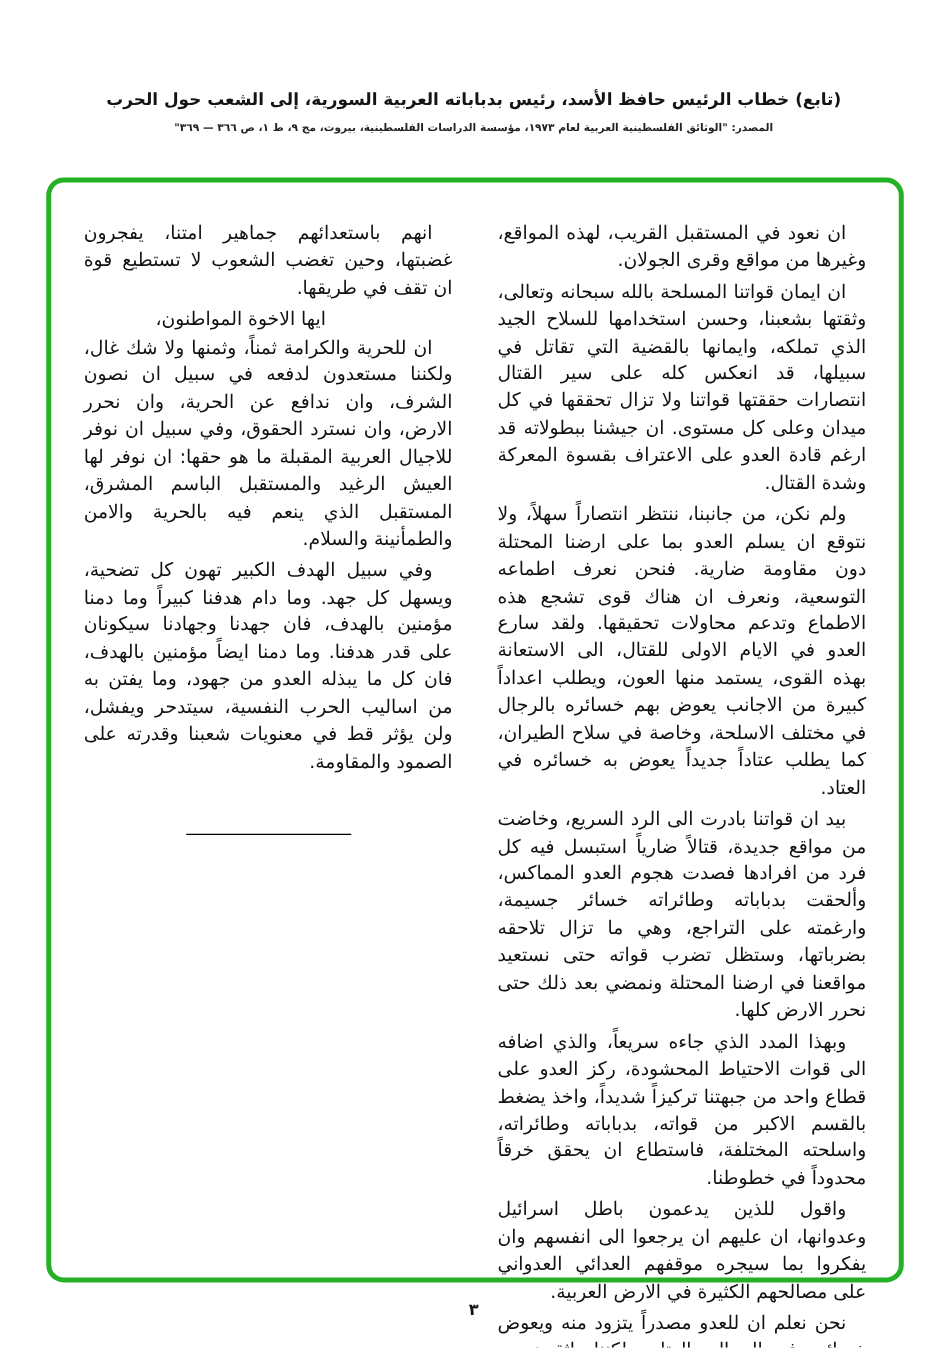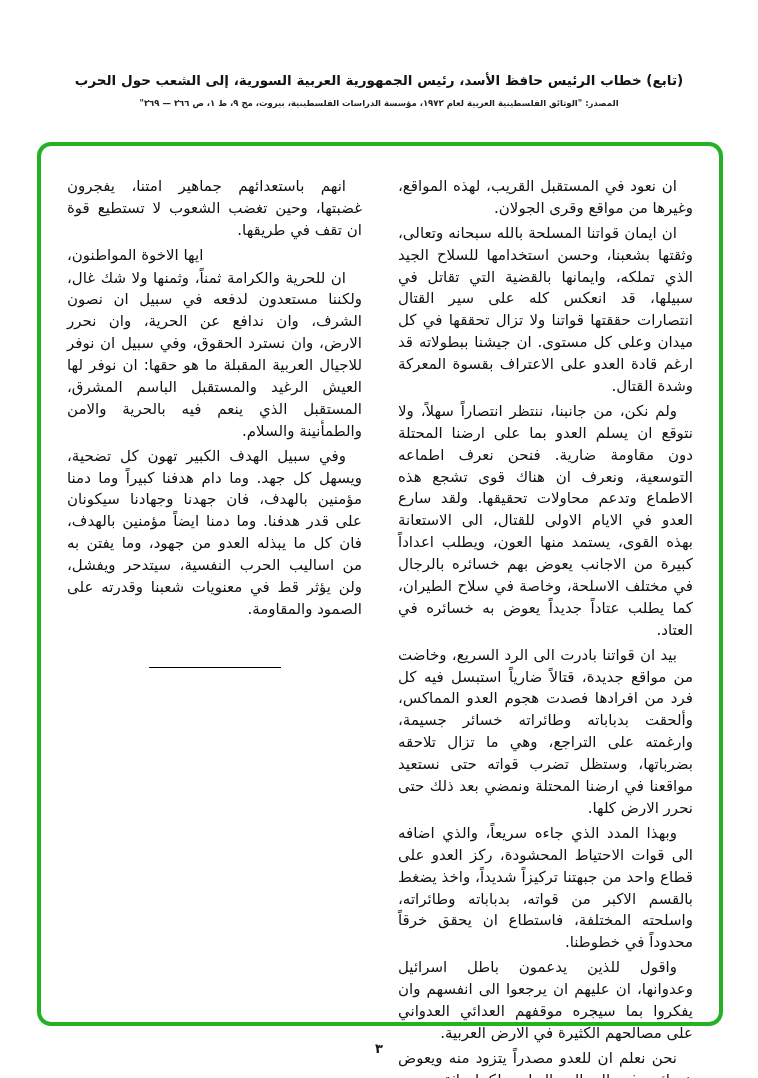--- a/index.html
+++ b/index.html
@@ -49,21 +49,21 @@
     line-height: 1.46;
     text-align: justify;
     color: #111;
   }
   .text-col p {
     margin: 0 0 3px 0;
     text-indent: 16px;
   }
   .text-col p.address-line {
     text-indent: 44px;
-    text-align: left;
+    text-align: center;
     margin: 1px 0;
   }
   .end-separator {
     width: 132px;
     height: 0;
     border-top: 1.5px solid #000;
     margin: 46px auto 0 auto;
   }
   .page-number {
     position: absolute;
@@ -72,21 +72,21 @@
     text-align: center;
     font-size: 13px;
     font-weight: bold;
     direction: rtl;
   }
 </style>
 </head>
 <body>
 
 <header class="page-header">
-  <div class="doc-title">(تابع) خطاب الرئيس حافظ الأسد، رئيس الجمهورية العربية السورية، إلى الشعب حول الحرب</div>
+  <div class="doc-title">(تابع) خطاب الرئيس حافظ الأسد، رئيس بدباباته العربية السورية، إلى الشعب حول الحرب</div>
   <div class="doc-source">المصدر: "الوثائق الفلسطينية العربية لعام ١٩٧٣، مؤسسة الدراسات الفلسطينية، بيروت، مج ٩، ط ١، ص ٣٦٦ — ٣٦٩"</div>
 </header>
 
 <div class="content-frame">
   <div class="text-columns">
 
     <div class="text-col">
       <p>ان نعود في المستقبل القريب، لهذه المواقع، وغيرها من مواقع وقرى الجولان.</p>
       <p>ان ايمان قواتنا المسلحة بالله سبحانه وتعالى، وثقتها بشعبنا، وحسن استخدامها للسلاح الجيد الذي تملكه، وايمانها بالقضية التي تقاتل في سبيلها، قد انعكس كله على سير القتال انتصارات حققتها قواتنا ولا تزال تحققها في كل ميدان وعلى كل مستوى. ان جيشنا ببطولاته قد ارغم قادة العدو على الاعتراف بقسوة المعركة وشدة القتال.</p>
       <p>ولم نكن، من جانبنا، ننتظر انتصاراً سهلاً، ولا نتوقع ان يسلم العدو بما على ارضنا المحتلة دون مقاومة ضارية. فنحن نعرف اطماعه التوسعية، ونعرف ان هناك قوى تشجع هذه الاطماع وتدعم محاولات تحقيقها. ولقد سارع العدو في الايام الاولى للقتال، الى الاستعانة بهذه القوى، يستمد منها العون، ويطلب اعداداً كبيرة من الاجانب يعوض بهم خسائره بالرجال في مختلف الاسلحة، وخاصة في سلاح الطيران، كما يطلب عتاداً جديداً يعوض به خسائره في العتاد.</p>

